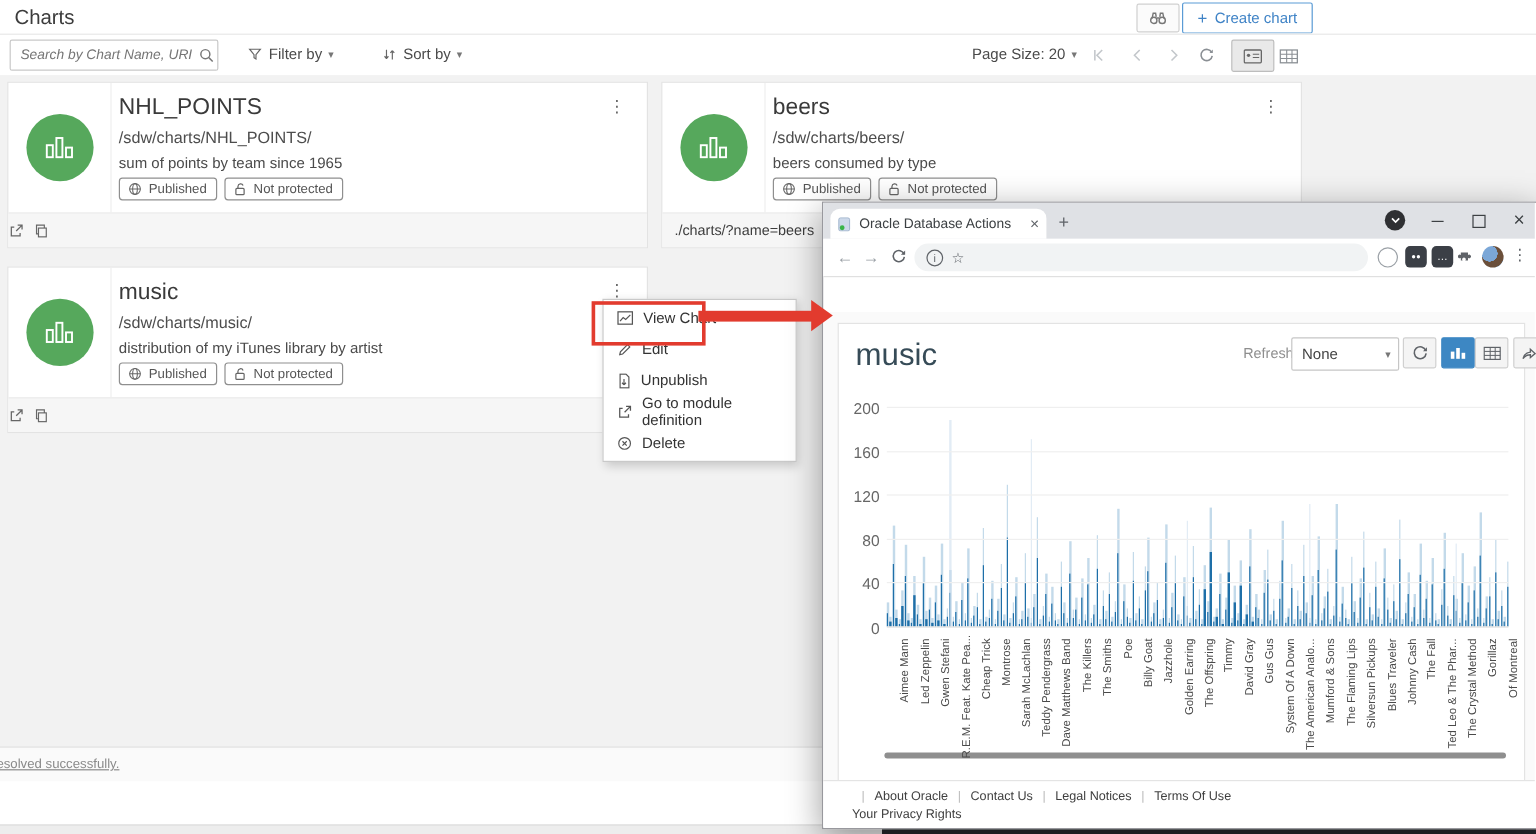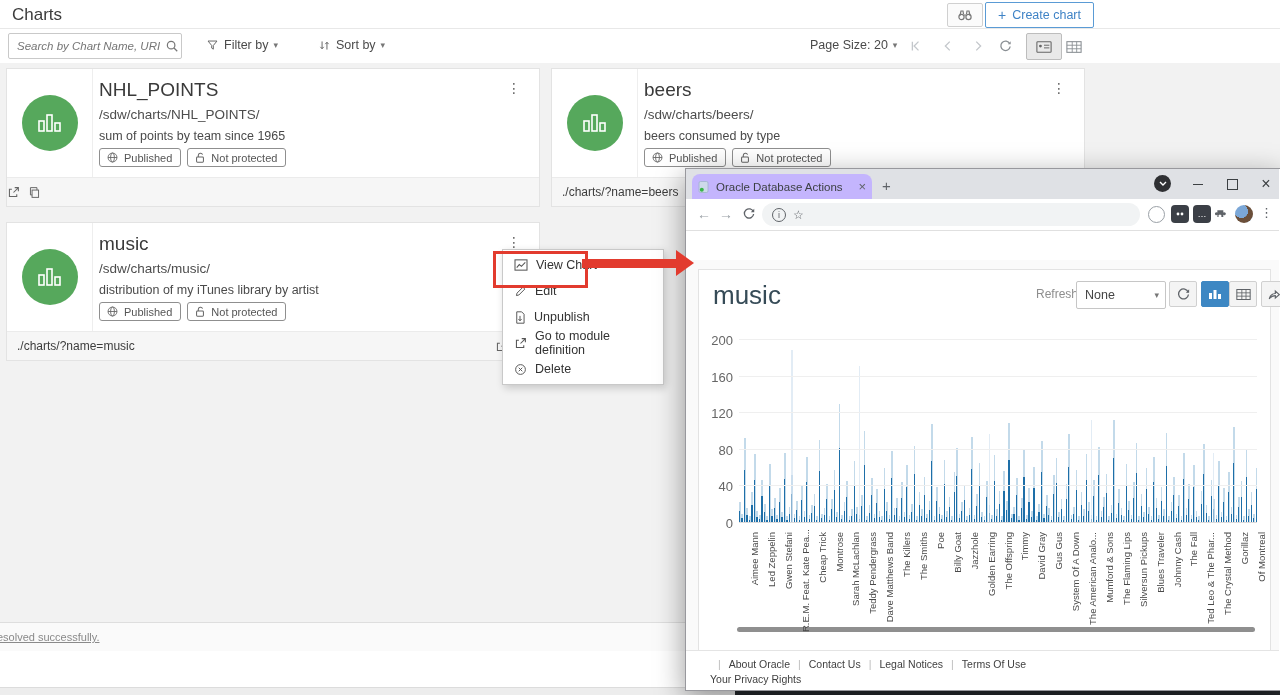--- a/index.html
+++ b/index.html
@@ -57,21 +57,21 @@
   
   #ann-box{left:493px;top:251px;width:89px;height:31px;border:3px solid #e23b2e;z-index:100;}
   #ann-arrow-shaft{left:582px;top:259px;width:96px;height:9px;background:#e23b2e;z-index:100;}
   #ann-arrow-head{left:676px;top:250px;width:0;height:0;border-left:18px solid #e23b2e;
                   border-top:13px solid transparent;border-bottom:13px solid transparent;z-index:100;}
 
   
   #win{left:685px;top:168px;width:595px;height:521px;z-index:50;background:#fff;border:1px solid #98989d;
        box-shadow:0 8px 28px rgba(0,0,0,.4);}
   #tabstrip{left:0;top:0;width:593px;height:30px;background:#dfe1e5;}
-  #tab{left:6px;top:5px;width:180px;height:25px;background:#c4b5fd;border-radius:8px 8px 0 0;
+  #tab{left:6px;top:5px;width:180px;height:25px;background:#ffffff;border-radius:8px 8px 0 0;
        display:flex;align-items:center;padding:0 6px;box-sizing:border-box;}
   #tab-title{font-size:11.5px;color:#3c4043;flex:1;margin-left:6px;white-space:nowrap;overflow:hidden;}
   #tab-close{font-size:13px;color:#5f6368;}
   #newtab-btn{left:196px;top:8px;font-size:15px;color:#5f6368;}
   #win-badge{left:468px;top:6px;width:17px;height:17px;border-radius:50%;background:#2f3033;color:#fff;
              display:flex;align-items:center;justify-content:center;font-size:9px;}
   .winctl{top:4px;width:30px;height:22px;display:flex;align-items:center;justify-content:center;color:#3c4043;}
   #ctl-min span{display:block;width:10px;height:1px;background:#3c4043;}
   #ctl-max span{display:block;width:9px;height:9px;border:1px solid #3c4043;}
   #ctl-close{font-size:16px;}
@@ -356,21 +356,20 @@
             <svg width="12" height="13" viewBox="0 0 14 15">
               <rect x="3" y="7" width="8" height="6" rx="1" fill="none" stroke="#666" stroke-width="1.2"></rect>
               <path d="M5 7V5a2.6 2.6 0 0 1 5-.8" fill="none" stroke="#666" stroke-width="1.2"></path>
             </svg>
           </div>
           <span>Not protected</span>
         </div>
       </div>
       <div class="kebab">⋮</div>
       <div class="card-footer">
-        <span class="flink">./charts/?name=music</span>
         <div class="ficons">
           <div>
             <svg width="13" height="13" viewBox="0 0 16 16">
               <path d="M6 4H3v9h9v-3" fill="none" stroke="#666" stroke-width="1.3"></path>
               <path d="M8 8l5.5-5.5M9.5 2H14v4.5" fill="none" stroke="#666" stroke-width="1.3"></path>
             </svg>
           </div>
           <div>
             <svg width="13" height="13" viewBox="0 0 16 16">
               <rect x="5" y="5" width="8" height="9" fill="none" stroke="#666" stroke-width="1.2"></rect>

